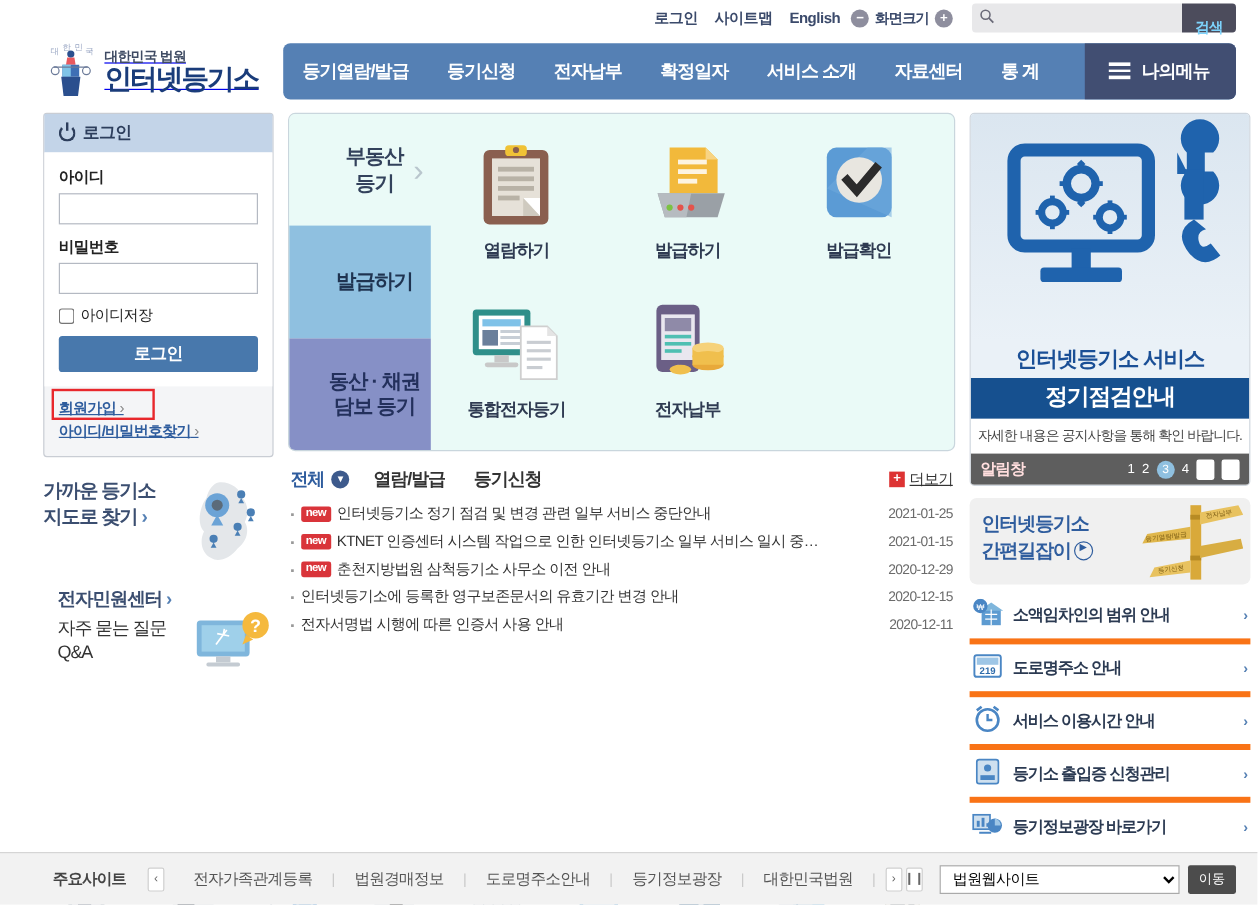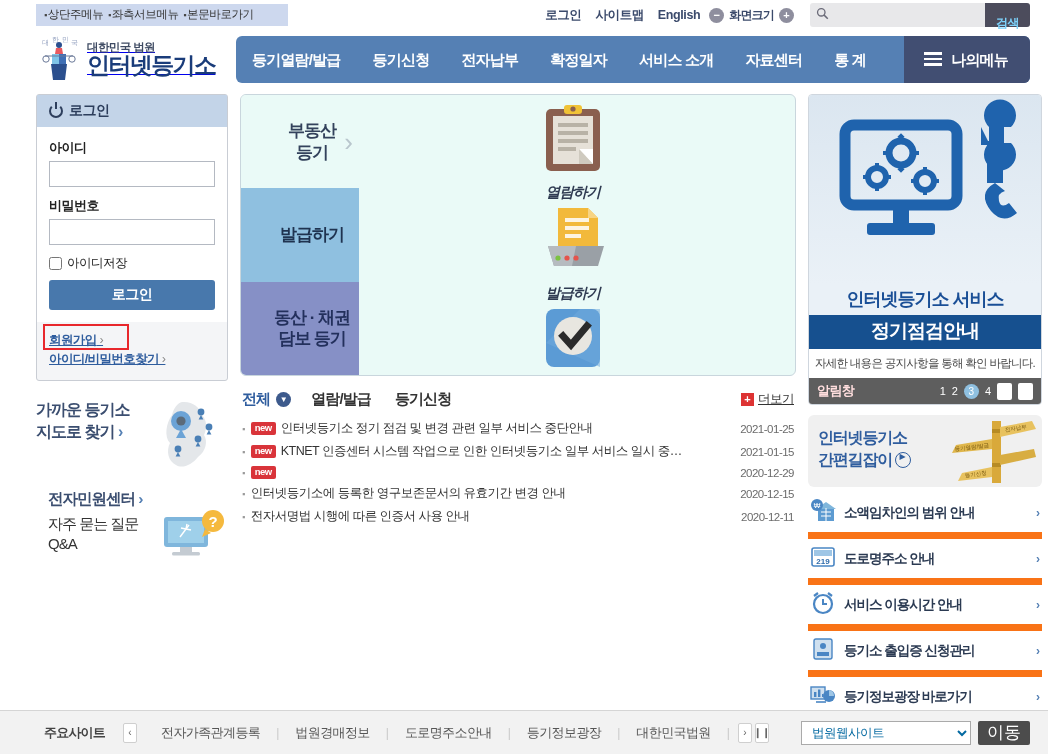--- a/index.html
+++ b/index.html
@@ -117,22 +117,22 @@
     border:1px solid #c9d6dd; border-radius:6px; background:#eafaf7; height:282px; display:flex; overflow:hidden;
   }
   .svc-tabs { width:118px; flex:none; display:flex; flex-direction:column; }
   .svc-tab { flex:1; display:flex; align-items:center; justify-content:center; position:relative;
              font-size:17px; font-weight:bold; letter-spacing:-1px; text-align:center; line-height:1.25;padding-left:24px; }
   .svc-tab.t1 { background:#eafaf7; color:#33425c; }
   .svc-tab.t2 { background:#8fc0e0; color:#1f3350; }
   .svc-tab.t3 { background:#8690c6; color:#23305c; }
   .svc-tab .chev { position:absolute; right:7px; top:50%; transform:translateY(-50%); font-size:26px;
                    color:#b9c6cd; font-weight:normal; }
-  .svc-grid { flex:1; display:grid; grid-template-columns:repeat(1,1fr); grid-template-rows:1fr 1fr;
-              padding:6px 8px 8px 0;font-style:italic; }
+  .svc-grid { flex:1; display:grid; grid-template-columns:repeat(3,1fr); grid-template-rows:1fr 1fr;
+              padding:6px 8px 8px 0; }
   .svc-item { display:flex; flex-direction:column; align-items:center; justify-content:center; gap:5px;
               text-decoration:none; cursor:pointer; }
   .svc-item .lab { font-size:14.5px; font-weight:bold; color:#2f3b52; letter-spacing:-0.9px; }
 
   
   .notice-wrap { margin-top:14px; }
   .notice-head { display:flex; align-items:center; padding:0 2px 6px; }
   .ntab { font-size:15px; font-weight:bold; letter-spacing:-0.9px; margin-right:24px; color:#333; text-decoration:none; }
   .ntab.active { color:#2f5d9e; margin-right:6px; }
   .ncircle { width:15px;height:15px;border-radius:50%;background:#3d5a8c;color:#fff;display:inline-flex;
@@ -167,56 +167,51 @@
 
   
   .guide {
     margin-top:10px; background:#f0f0f0; border-radius:6px; height:72px; position:relative; padding:12px 10px;
   }
   .guide .g1 { font-size:16px; font-weight:bold; color:#2f5d9e; letter-spacing:-1.2px; line-height:1.35; }
   .guide .gicon { display:inline-block; width:16px;height:16px;border:1.6px solid #2f5d9e;border-radius:50%;
                   position:relative; vertical-align:-3px; margin-left:3px;}
   .guide .gicon:after { content:"\25B6"; position:absolute; left:3.5px; top:-0.5px; font-size:8px; color:#2f5d9e; }
   .rlist { list-style:none; margin:6px 0 0; padding:0; }
-  .rlist li { display:flex; align-items:center; gap:8px; padding:6px 2px; border-bottom:7px solid #f97316; }
+  .rlist li { display:flex; align-items:center; gap:8px; padding:6px 2px; border-bottom:5px solid #f97316; }
   .rlist li:last-child { border-bottom:0; }
   .rlist .rlab { font-size:13.5px; font-weight:bold; color:#2b3a52; letter-spacing:-1px; }
   .rlist .rar { margin-left:auto; color:#5580b4; font-size:12px; font-weight:bold; }
 
   
   .quick { margin:10px 18px 0 36px; border-top:1px solid #d9d9d9; padding-top:12px;
            display:flex; justify-content:space-between; width:756px; }
   .qitem { width:80px; display:flex; flex-direction:column; align-items:center; gap:6px; text-decoration:none; cursor:pointer; }
 
   
   .footer { position:absolute; left:0; bottom:0; width:1048px; height:44px; background:#f2f2f2;
             border-top:1px solid #d5d5d5; display:flex; align-items:center; padding:0 18px 0 44px; }
   .footer .ftitle { font-size:13px; font-weight:bold; color:#444; letter-spacing:-0.8px; margin-right:18px; }
   .arrbtn { width:14px;height:20px;border:1px solid #cfcfcf;background:#fff;color:#666;font-size:10px;
             display:inline-flex;align-items:center;justify-content:center;border-radius:2px; }
   .flinks { display:flex; align-items:center; gap:0; margin:0 8px; }
   .flinks a { font-size:13px; color:#555; text-decoration:none; padding:0 16px; letter-spacing:-0.6px; }
   .flinks .sep { color:#c9c9c9; }
   .fselwrap { margin-left:auto; display:flex; align-items:center; gap:7px; }
-  .fsel { width:170px; height:24px; border:1px solid #aaa; background:#fff; font-size:12.5px; padding:0 6px;
-          font-family:"Liberation Sans",sans-serif; color:#0369a1; letter-spacing:-0.5px; }
-  .fgo { background:#4c4c4c; color:#fff; border:0; height:24px; padding:0 9px; font-size:17px; border-radius:2px;
+  .fsel { width:200px; height:24px; border:1px solid #aaa; background:#fff; font-size:12.5px; padding:0 6px;
+          font-family:"Liberation Sans",sans-serif; color:#000000; letter-spacing:-0.5px; }
+  .fgo { background:#4c4c4c; color:#fff; border:0; height:24px; padding:0 9px; font-size:11px; border-radius:2px;
          cursor:pointer; font-family:"Liberation Sans",sans-serif; }
 </style>
 </head>
 <body>
 
 <div class="page">
 
   <div class="topbar">
-    <div class="skiplinks">
-      <span class="bullet">▪</span><span>상단주메뉴</span>
-      <span class="bullet">▪</span><span>좌측서브메뉴</span>
-      <span class="bullet">▪</span><span>본문바로가기</span>
-    </div>
 
     <div class="util">
       <a href="#">로그인</a>
       <a href="#">사이트맵</a>
       <a href="#">English</a>
       <span class="circ-btn">−</span>
       <span class="screen-size">화면크기</span>
       <span class="circ-btn">+</span>
 
       <div class="searchwrap">
@@ -504,20 +499,21 @@
           </li>
           <li>
             <span class="sq">▪</span>
             <span class="newbadge">new</span>
             <a class="t" href="#">KTNET 인증센터 시스템 작업으로 인한 인터넷등기소 일부 서비스 일시 중…</a>
             <span class="d">2021-01-15</span>
           </li>
           <li>
             <span class="sq">▪</span>
             <span class="newbadge">new</span>
+            <a class="t" href="#">춘천지방법원 삼척등기소 사무소 이전 안내</a>
             <span class="d">2020-12-29</span>
           </li>
           <li>
             <span class="sq">▪</span>
             <a class="t" href="#">인터넷등기소에 등록한 영구보존문서의 유효기간 변경 안내</a>
             <span class="d">2020-12-15</span>
           </li>
           <li>
             <span class="sq">▪</span>
             <a class="t" href="#">전자서명법 시행에 따른 인증서 사용 안내</a>

